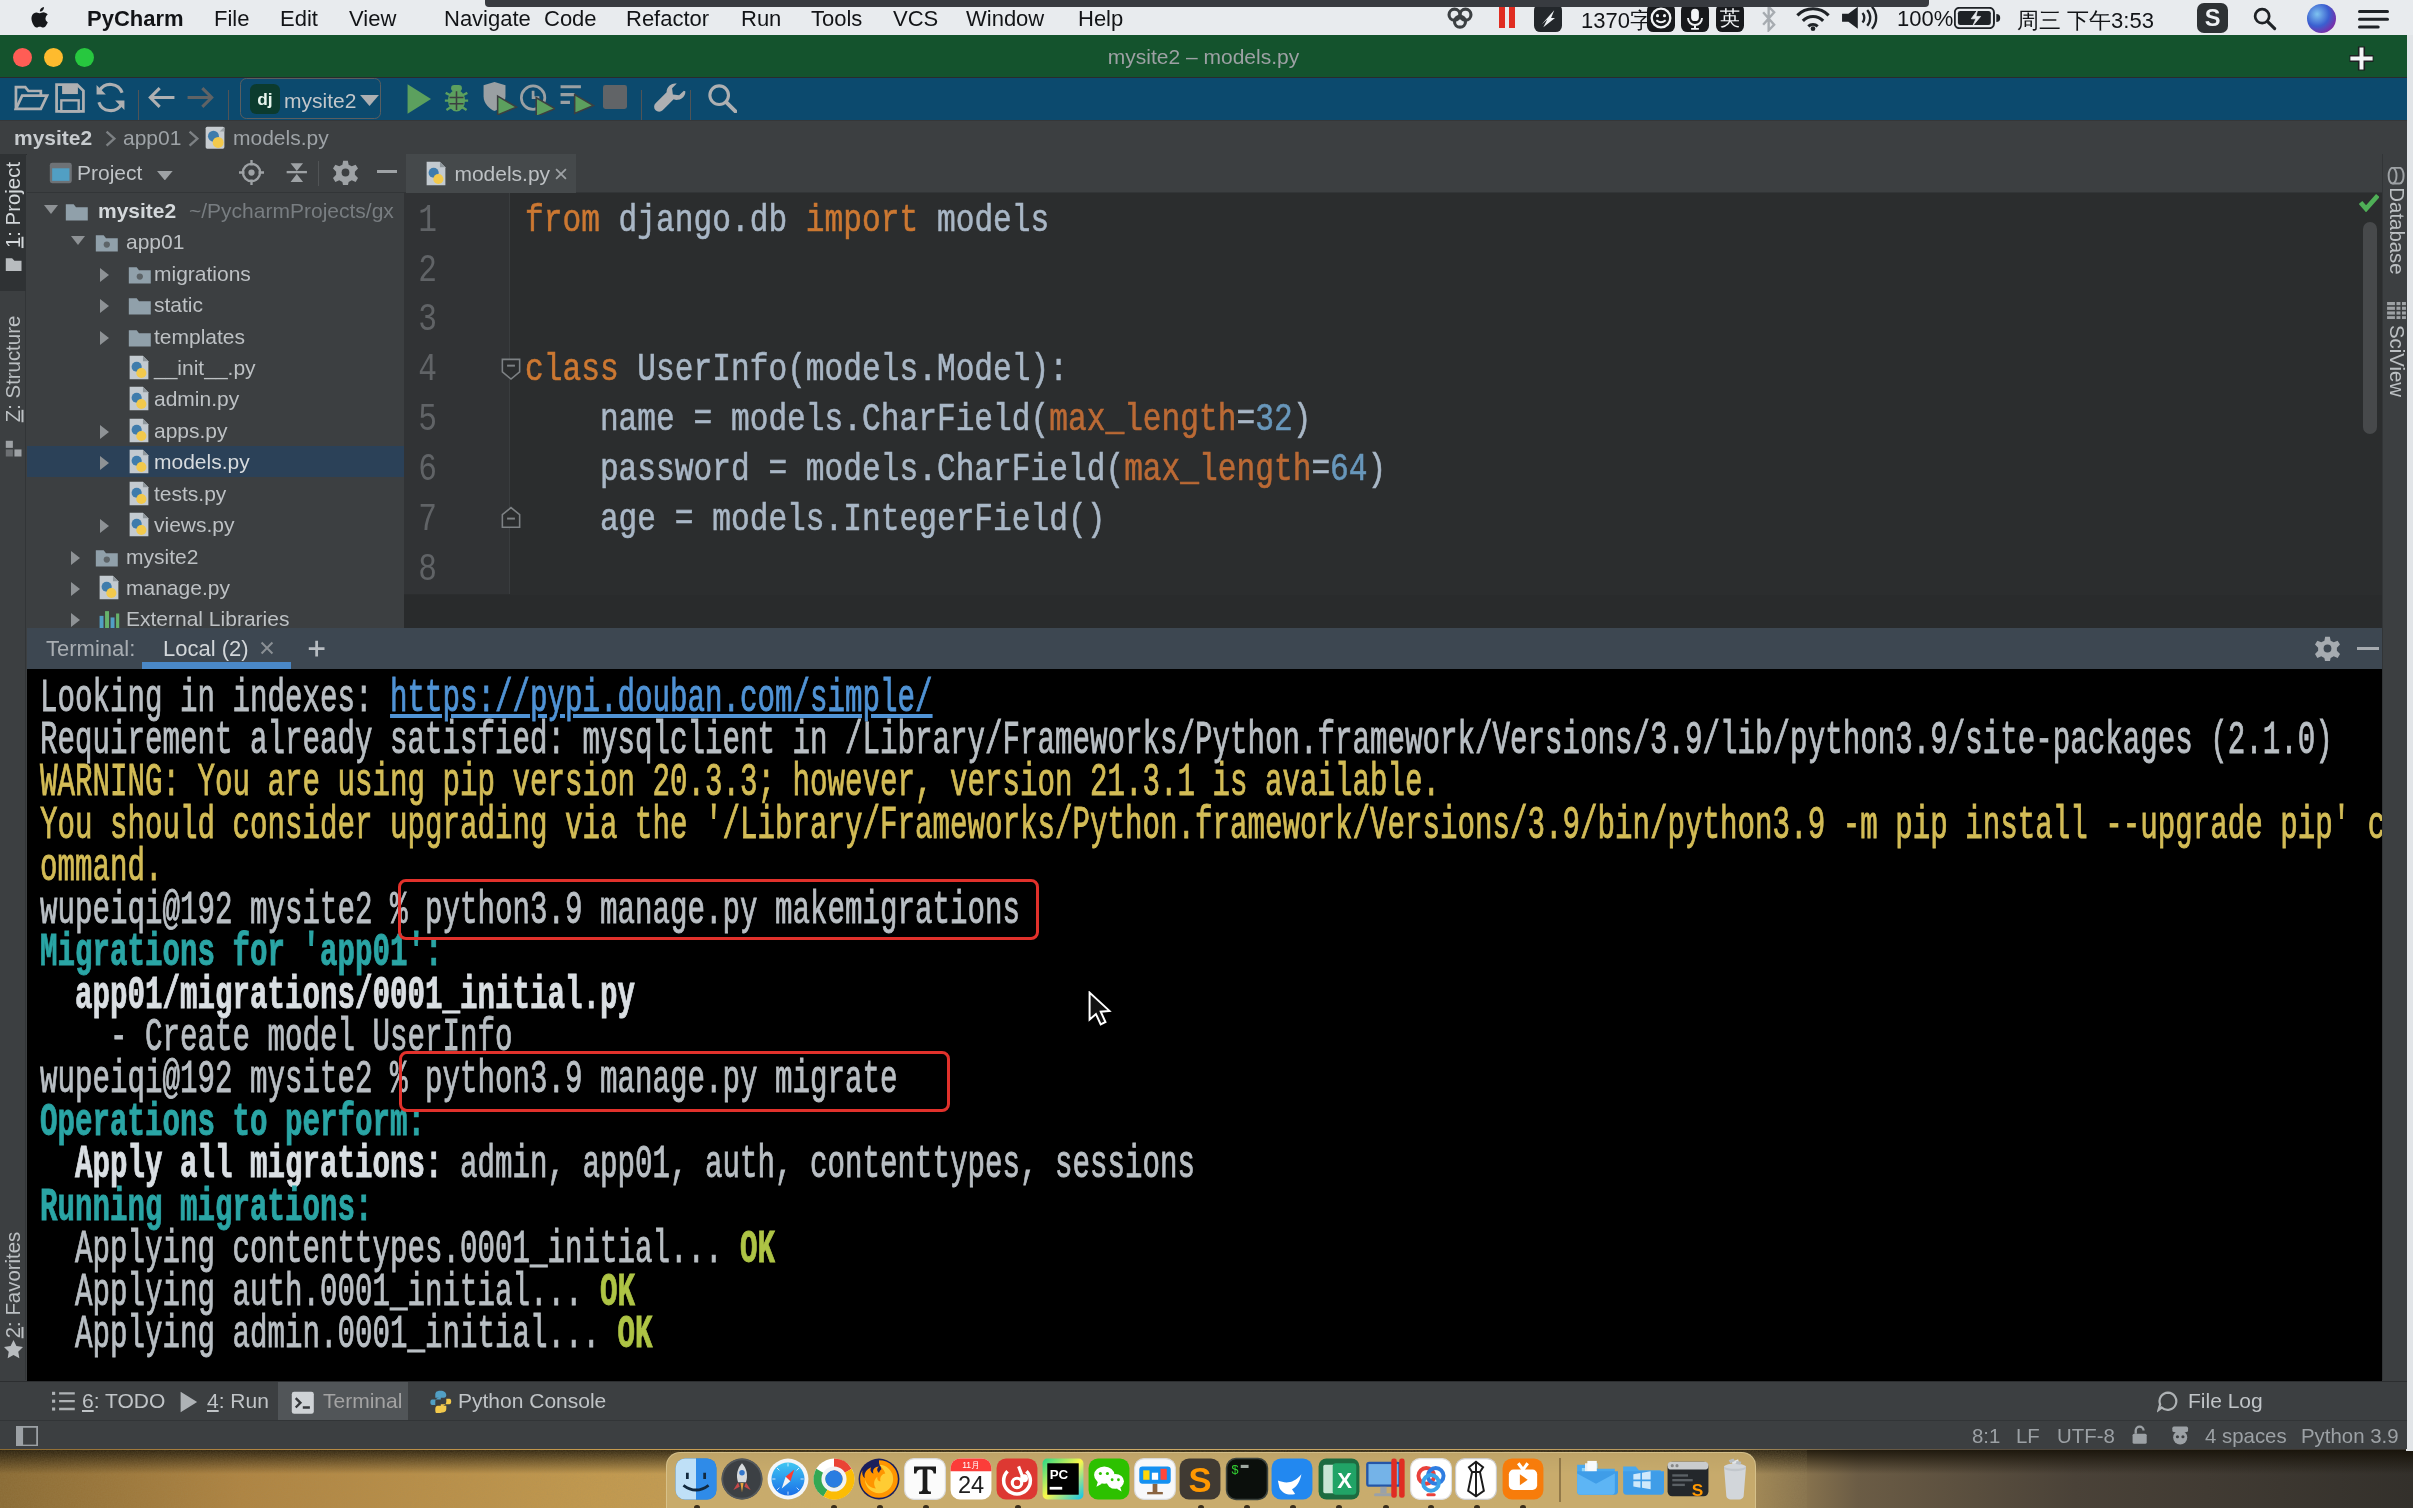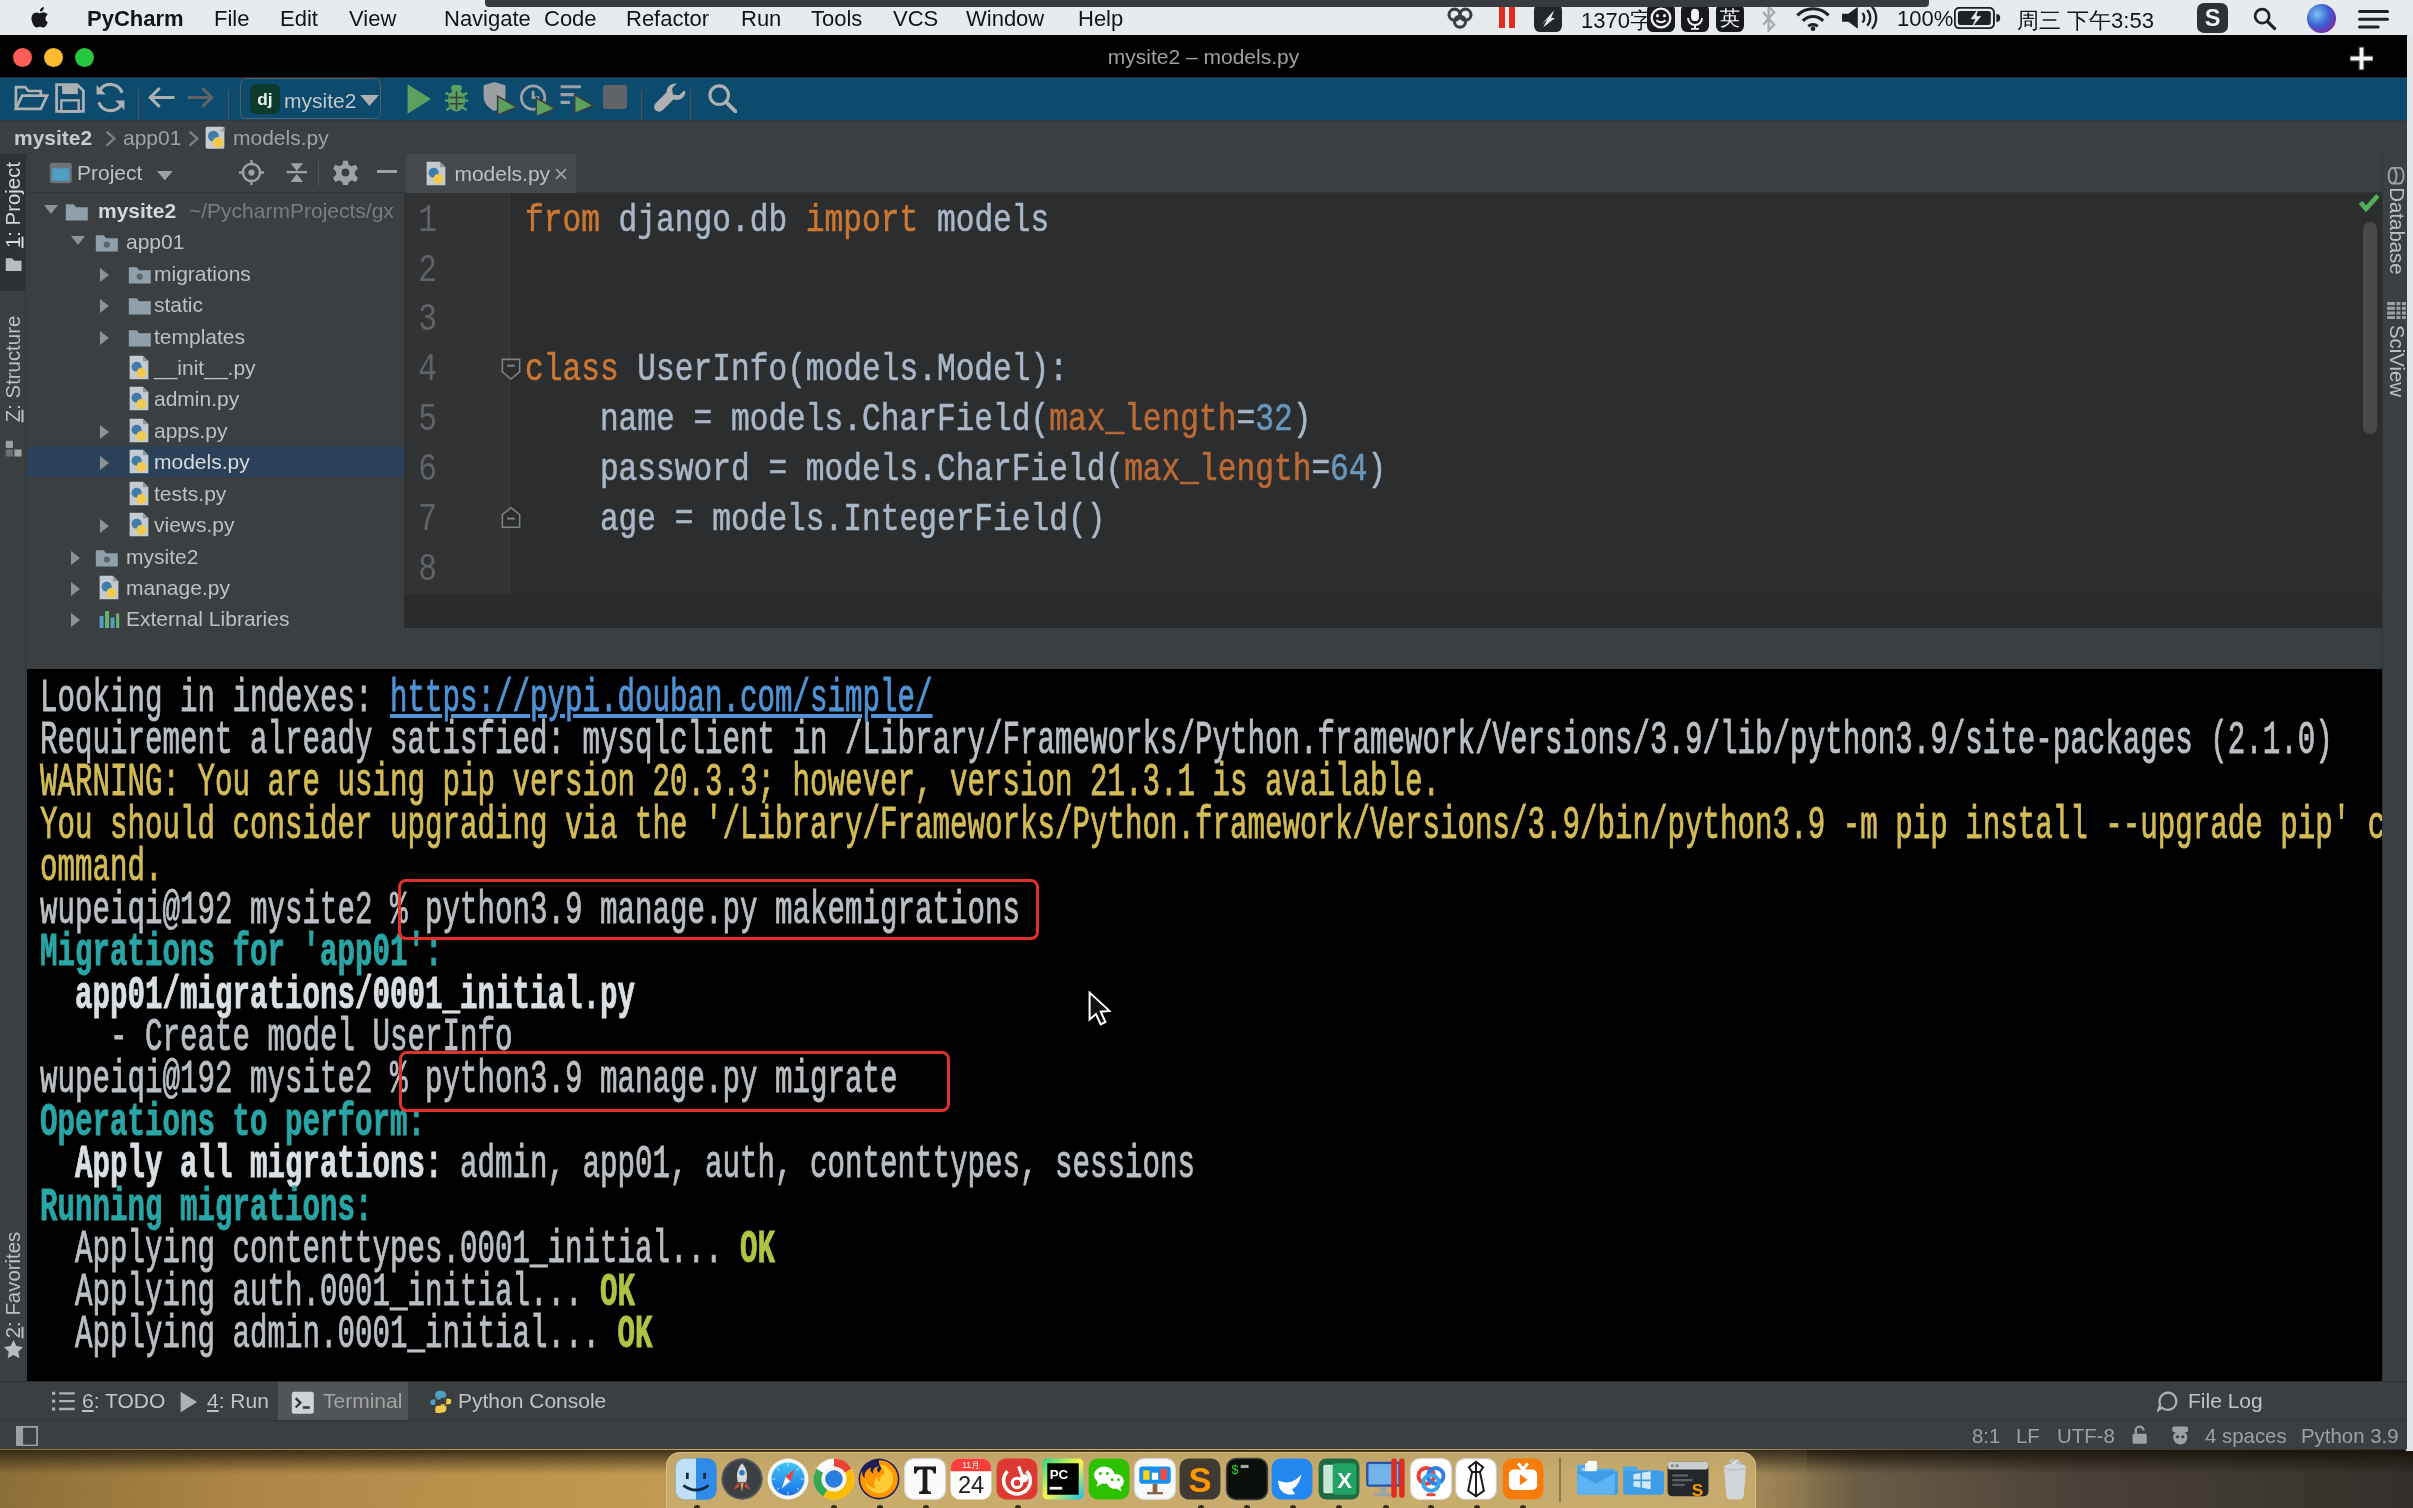--- a/index.html
+++ b/index.html
@@ -11,21 +11,21 @@
   background:linear-gradient(90deg,#8a6a33 0%,#b08441 10%,#c49a4e 25%,#cdab66 45%,#c6a462 62%,#ab8f58 72%,#6b5c45 77%,#4a4238 86%,#33302b 100%); }
 #desktop .shadowtop { position:absolute; left:0; top:1450px; width:2413px; height:23.6px;
   background:linear-gradient(180deg, rgba(20,15,5,0.85), rgba(20,15,5,0)); }
 #rightsliver { position:absolute; left:2406px; top:0; width:7px; height:1451px; background:#e2e5e8; }
 
 #menubar { position:absolute; left:0; top:0; width:2413px; height:35px; background:#e8ebee; color:#121417; font-size:22px;padding-left:11px; }
 #menubar .mi { position:absolute; top:5.5px; white-space:nowrap; }
 #topstrip { position:absolute; left:485px; top:0; width:1444px; height:7px; background:#383b40; border-radius:0 0 3.9px 3.9px; }
 
 #win { position:absolute; left:0; top:35px; width:2407px; height:1414px; background:#3c3f41; }
-#titlebar { position:absolute; left:0; top:0; width:2407px; height:43px; background:#000000; border-bottom:0.8px solid #292b2d; }
+#titlebar { position:absolute; left:0; top:0; width:2407px; height:43px; background:#14532d; border-bottom:0.8px solid #292b2d; }
 .tl { position:absolute; top:12.6px; width:19px; height:19px; border-radius:50%; }
 #titlebar .t { position:absolute; top:10.2px; width:100%; text-align:center; color:#9da1a4; font-size:21px; }
 #toolbar { position:absolute; left:0; top:43px; width:2407px; height:43px; background:#0c4a6e; border-bottom:0.8px solid #353739; }
 #crumbs { position:absolute; left:0; top:86px; width:2407px; height:34px; background:#3c3f41; border-bottom:0.8px solid #2c2e30; color:#9ea3a7; font-size:21px; }
 .sep { position:absolute; top:6.3px; width:0.8px; height:30px; background:#515456; }
 
 #lstripe { position:absolute; left:0; top:119px; width:26px; height:1226px; background:#3c3f41; border-right:0.8px solid #323537; }
 .vlabelL { position:absolute; transform:rotate(-90deg); transform-origin:center; white-space:nowrap; color:#bcc0c3; font-size:20.4px; }
 
 #projpanel { position:absolute; left:27px; top:119px; width:377px; height:474px; background:#3c3f41; overflow:hidden; }
@@ -486,20 +486,36 @@
           <rect x="19" y="6" width="5" height="4"></rect>
           <rect x="0" y="12" width="10" height="4"></rect>
           <rect x="12" y="12" width="5" height="4"></rect>
           <rect x="19" y="12" width="5" height="4"></rect>
           <rect x="0" y="18" width="10" height="4"></rect>
           <rect x="12" y="18" width="5" height="4"></rect>
           <rect x="19" y="18" width="5" height="4"></rect>
         </g>
       </svg>
     <div class="vlabelR" style="left:12.6px;top:207px;translate:-50% -50%;">SciView</div>
+  </div>
+  <div id="termhead">
+    <div class="abs" style="left:19px;top:7.9px;color:#a8adb2;">Terminal:</div>
+    <div class="abs" style="left:136px;top:7.9px;color:#d3d7da;">Local (2)</div>
+    <svg class="abs" style="left:233px;top:13.4px;" width="14" height="14" viewBox="0 0 18 18">
+        <path stroke="#8b9095" stroke-width="2.5" d="M2 2 L16 16 M16 2 L2 16"></path>
+      </svg>
+    <svg class="abs" style="left:281px;top:11.8px;" width="17.3" height="17.3" viewBox="0 0 22 22">
+        <path stroke="#b8bdc2" stroke-width="3.5" d="M11 1 V21 M1 11 H21"></path>
+      </svg>
+    <div class="abs" style="left:115px;top:34px;width:149px;height:7px;background:#4a88c7;"></div>
+    <svg class="abs" style="left:2288px;top:7.9px;" width="25" height="25" viewBox="0 0 32 32">
+        <path fill="#a6abb0" d="M13 1 h6 l1 5 4 2 5 -2 3 5 -4 4 0 4 4 4 -3 5 -5 -2 -4 2 -1 5 h-6 l-1 -5 -4 -2 -5 2 -3 -5 4 -4 0 -4 -4 -4 3 -5 5 2 4 -2z"></path>
+        <circle cx="16" cy="16" r="5" fill="#3d4751"></circle>
+      </svg>
+    <div class="abs" style="left:2330px;top:19px;width:22px;height:3.1px;background:#a6abb0;"></div>
   </div>
   <div id="terminal">
     <div class="tline" style="top:8.6px;">Looking in indexes: <span class="tlink">https://pypi.douban.com/simple/</span></div>
     <div class="tline" style="top:51px;">Requirement already satisfied: mysqlclient in /Library/Frameworks/Python.framework/Versions/3.9/lib/python3.9/site-packages (2.1.0)</div>
     <div class="tline ty" style="top:93px;">WARNING: You are using pip version 20.3.3; however, version 21.3.1 is available.</div>
     <div class="tline ty" style="top:136px;">You should consider upgrading via the '/Library/Frameworks/Python.framework/Versions/3.9/bin/python3.9 -m pip install --upgrade pip' c</div>
     <div class="tline ty" style="top:178px;">ommand.</div>
     <div class="tline" style="top:221px;">wupeiqi@192 mysite2 % python3.9 manage.py makemigrations</div>
     <div class="tline tt" style="top:263px;">Migrations for 'app01':</div>
     <div class="tline tw" style="top:306px;">  app01/migrations/0001_initial.py</div>

